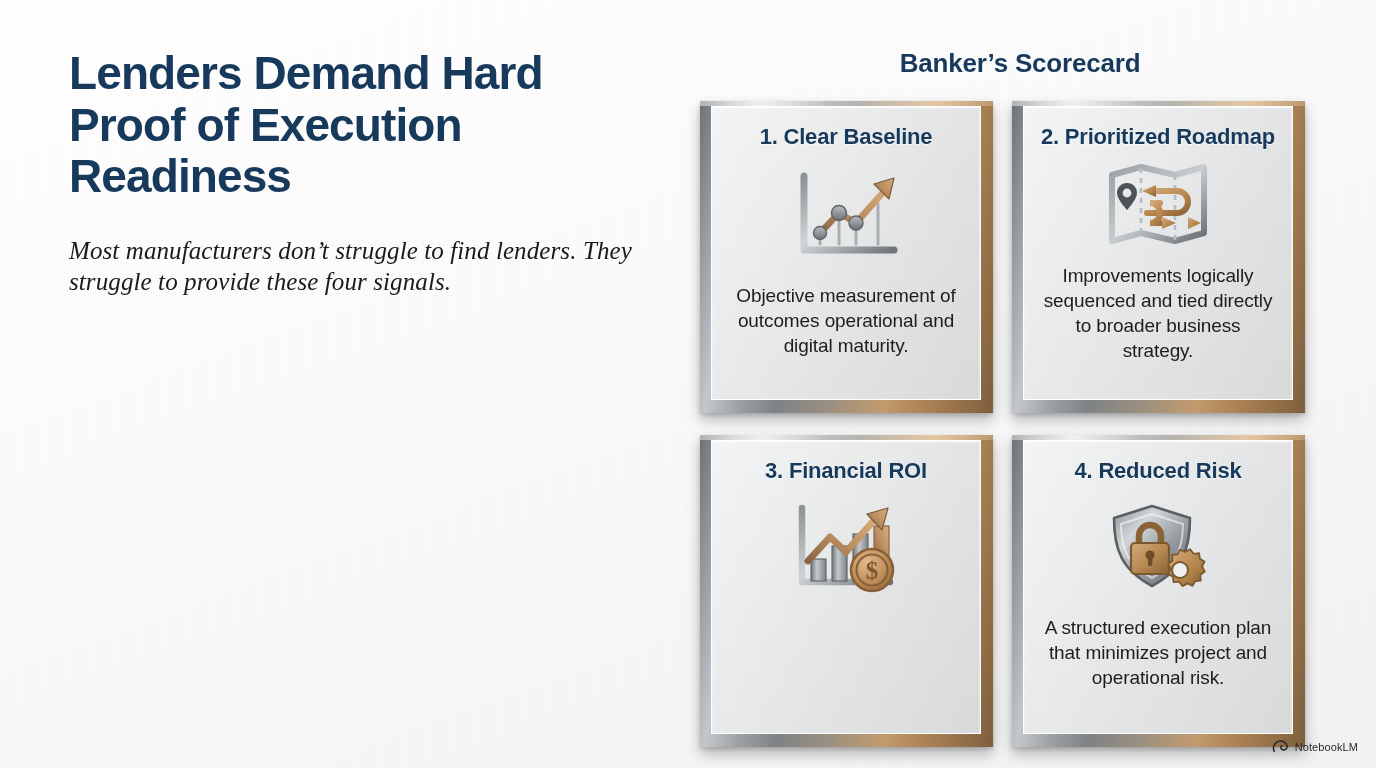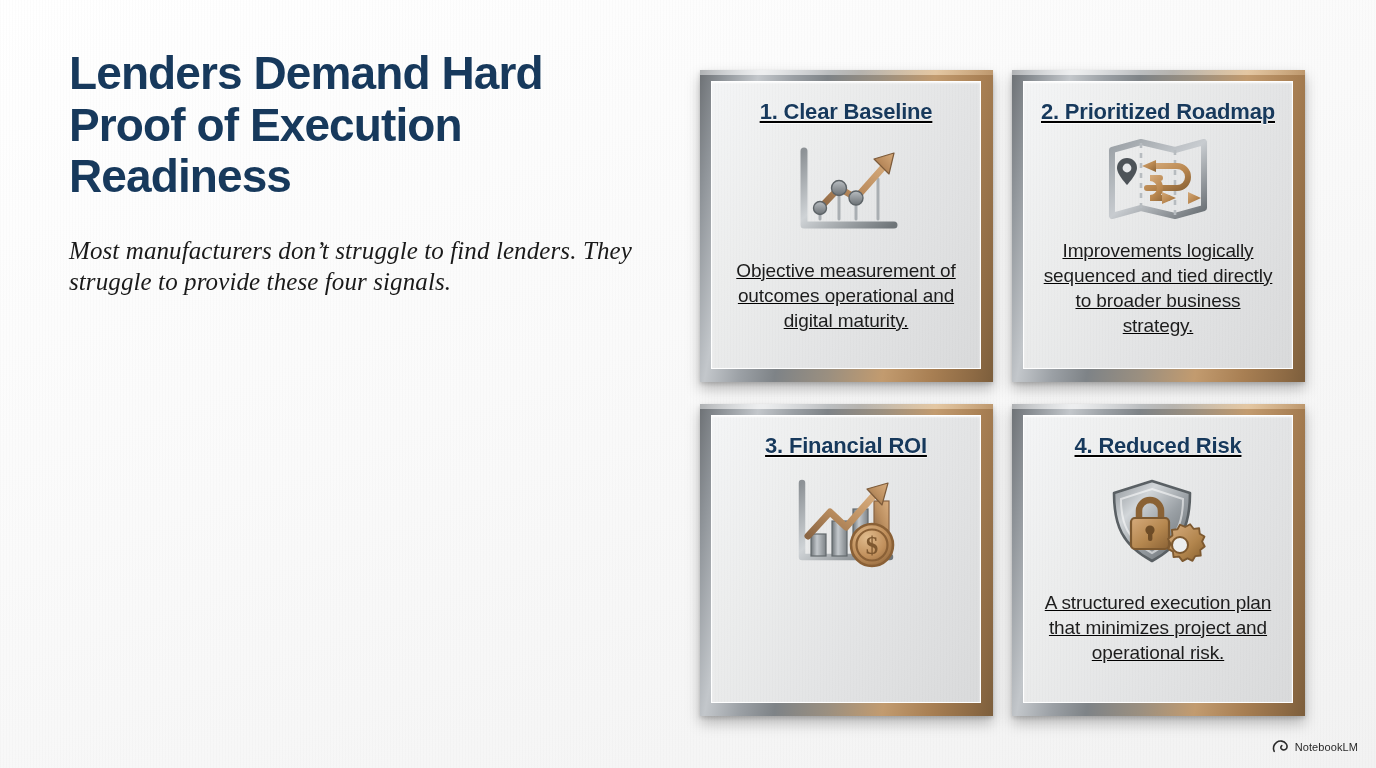--- a/index.html
+++ b/index.html
@@ -82,38 +82,37 @@
     display: grid;
     grid-template-columns: 293px 293px;
     grid-template-rows: 312px 312px;
     column-gap: 19px;
     row-gap: 22px;
   }
 
   
   .card {
     position: relative;
-    padding: 11px 12px 13px 11px;
+    padding: 5px 12px 13px 11px;
     box-sizing: border-box;
     background:
       linear-gradient(100deg,
         #6d7175 0%,
         #90959a 7%,
         #c3c7cb 17%,
         #9ba0a5 27%,
         #7e8387 37%,
         #9a8f80 52%,
         #c29b6f 68%,
         #a87f53 82%,
         #8d6a44 94%,
         #7c5e3c 100%);
     box-shadow:
       0 7px 13px rgba(0,0,0,0.26),
       0 2px 4px rgba(0,0,0,0.15);
-    text-decoration: underline;
   }
 
   
   .card::before {
     content: "";
     position: absolute;
     left: 0; top: 0; right: 0;
     height: 5px;
     background: linear-gradient(100deg,
       rgba(255,255,255,0.45) 0%,
@@ -201,20 +200,21 @@
 <body>
 
 <div id="slide">
 
   <div id="left-col">
     <h1 id="page-title">Lenders Demand Hard Proof of Execution Readiness</h1>
     <p id="page-subtitle">Most manufacturers don’t struggle to find lenders. They struggle to provide these four signals.</p>
   </div>
 
   <div id="right-col">
+    <h2 id="scorecard-heading">Banker’s Scorecard</h2>
 
     <div id="card-grid">
 
       <div class="card c1">
         <div class="card-inner">
           <div class="card-title">1. Clear Baseline</div>
 
           <div class="card-icon">
             <svg width="112" height="92" viewBox="0 0 112 92" aria-hidden="true">
               <defs>

